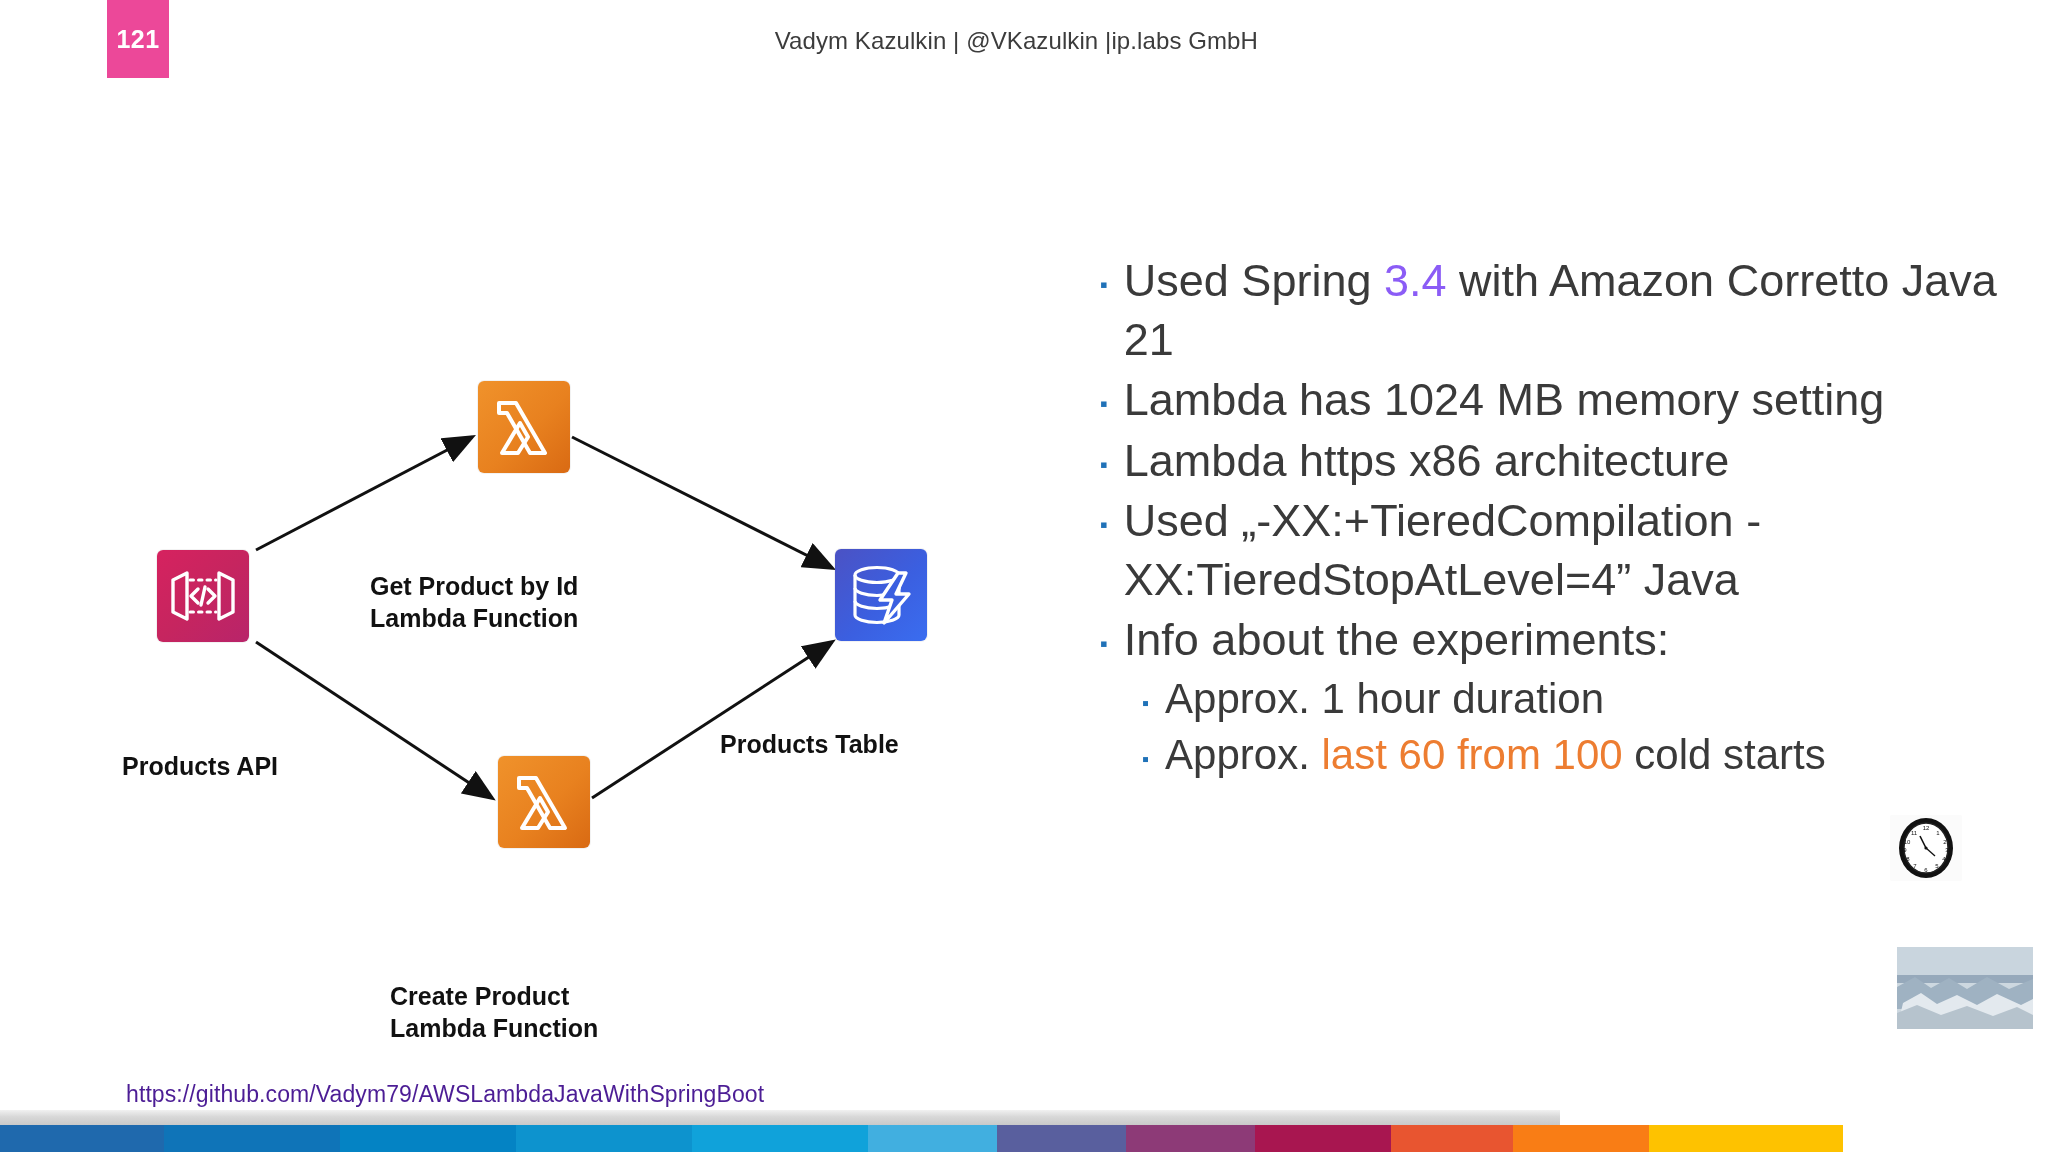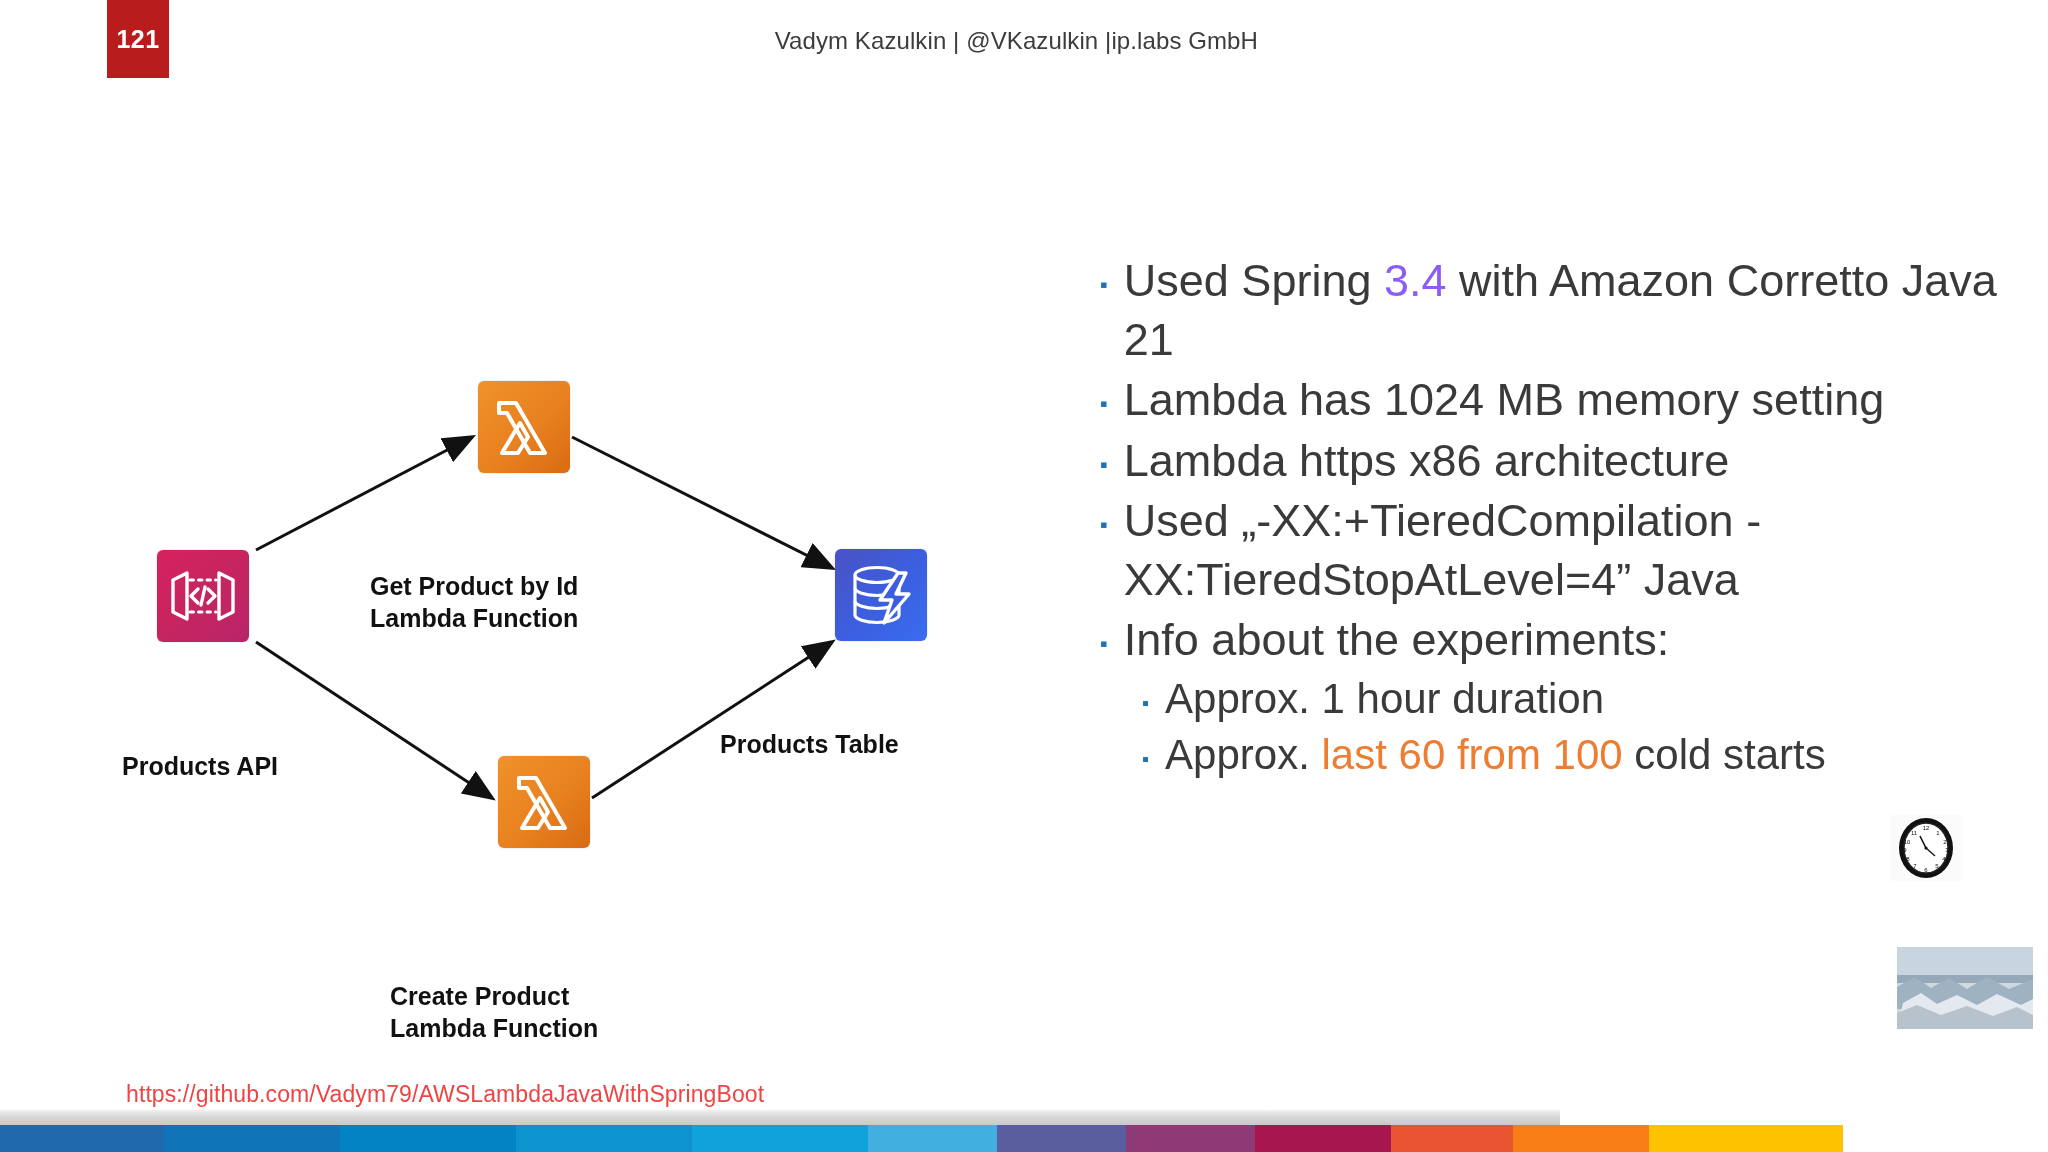--- a/index.html
+++ b/index.html
@@ -18,21 +18,21 @@
     overflow: hidden;
   }
 
   
   .page-badge {
     position: absolute;
     left: 107px;
     top: 0px;
     width: 62px;
     height: 78px;
-    background: #b91c1c;
+    background: #ec4899;
     color: #ffffff;
     font-size: 25px;
     font-weight: bold;
     display: flex;
     align-items: center;
     justify-content: center;
     letter-spacing: 0.5px;
   }
   .header-credit {
     position: absolute;
@@ -175,21 +175,21 @@
     overflow: hidden;
     background: linear-gradient(180deg, #cfd9e2 0%, #b9c6d4 32%, #8fa3b6 52%, #9fb0bf 70%, #d5dde4 100%);
   }
 
   
   .footer-link {
     position: absolute;
     left: 126px;
     top: 1081px;
     font-size: 23px;
-    color: #ef4444;
+    color: #4c1d95;
     letter-spacing: 0.1px;
   }
 
   
   .grey-bar {
     position: absolute;
     left: 0;
     top: 1110px;
     width: 1560px;
     height: 15px;

